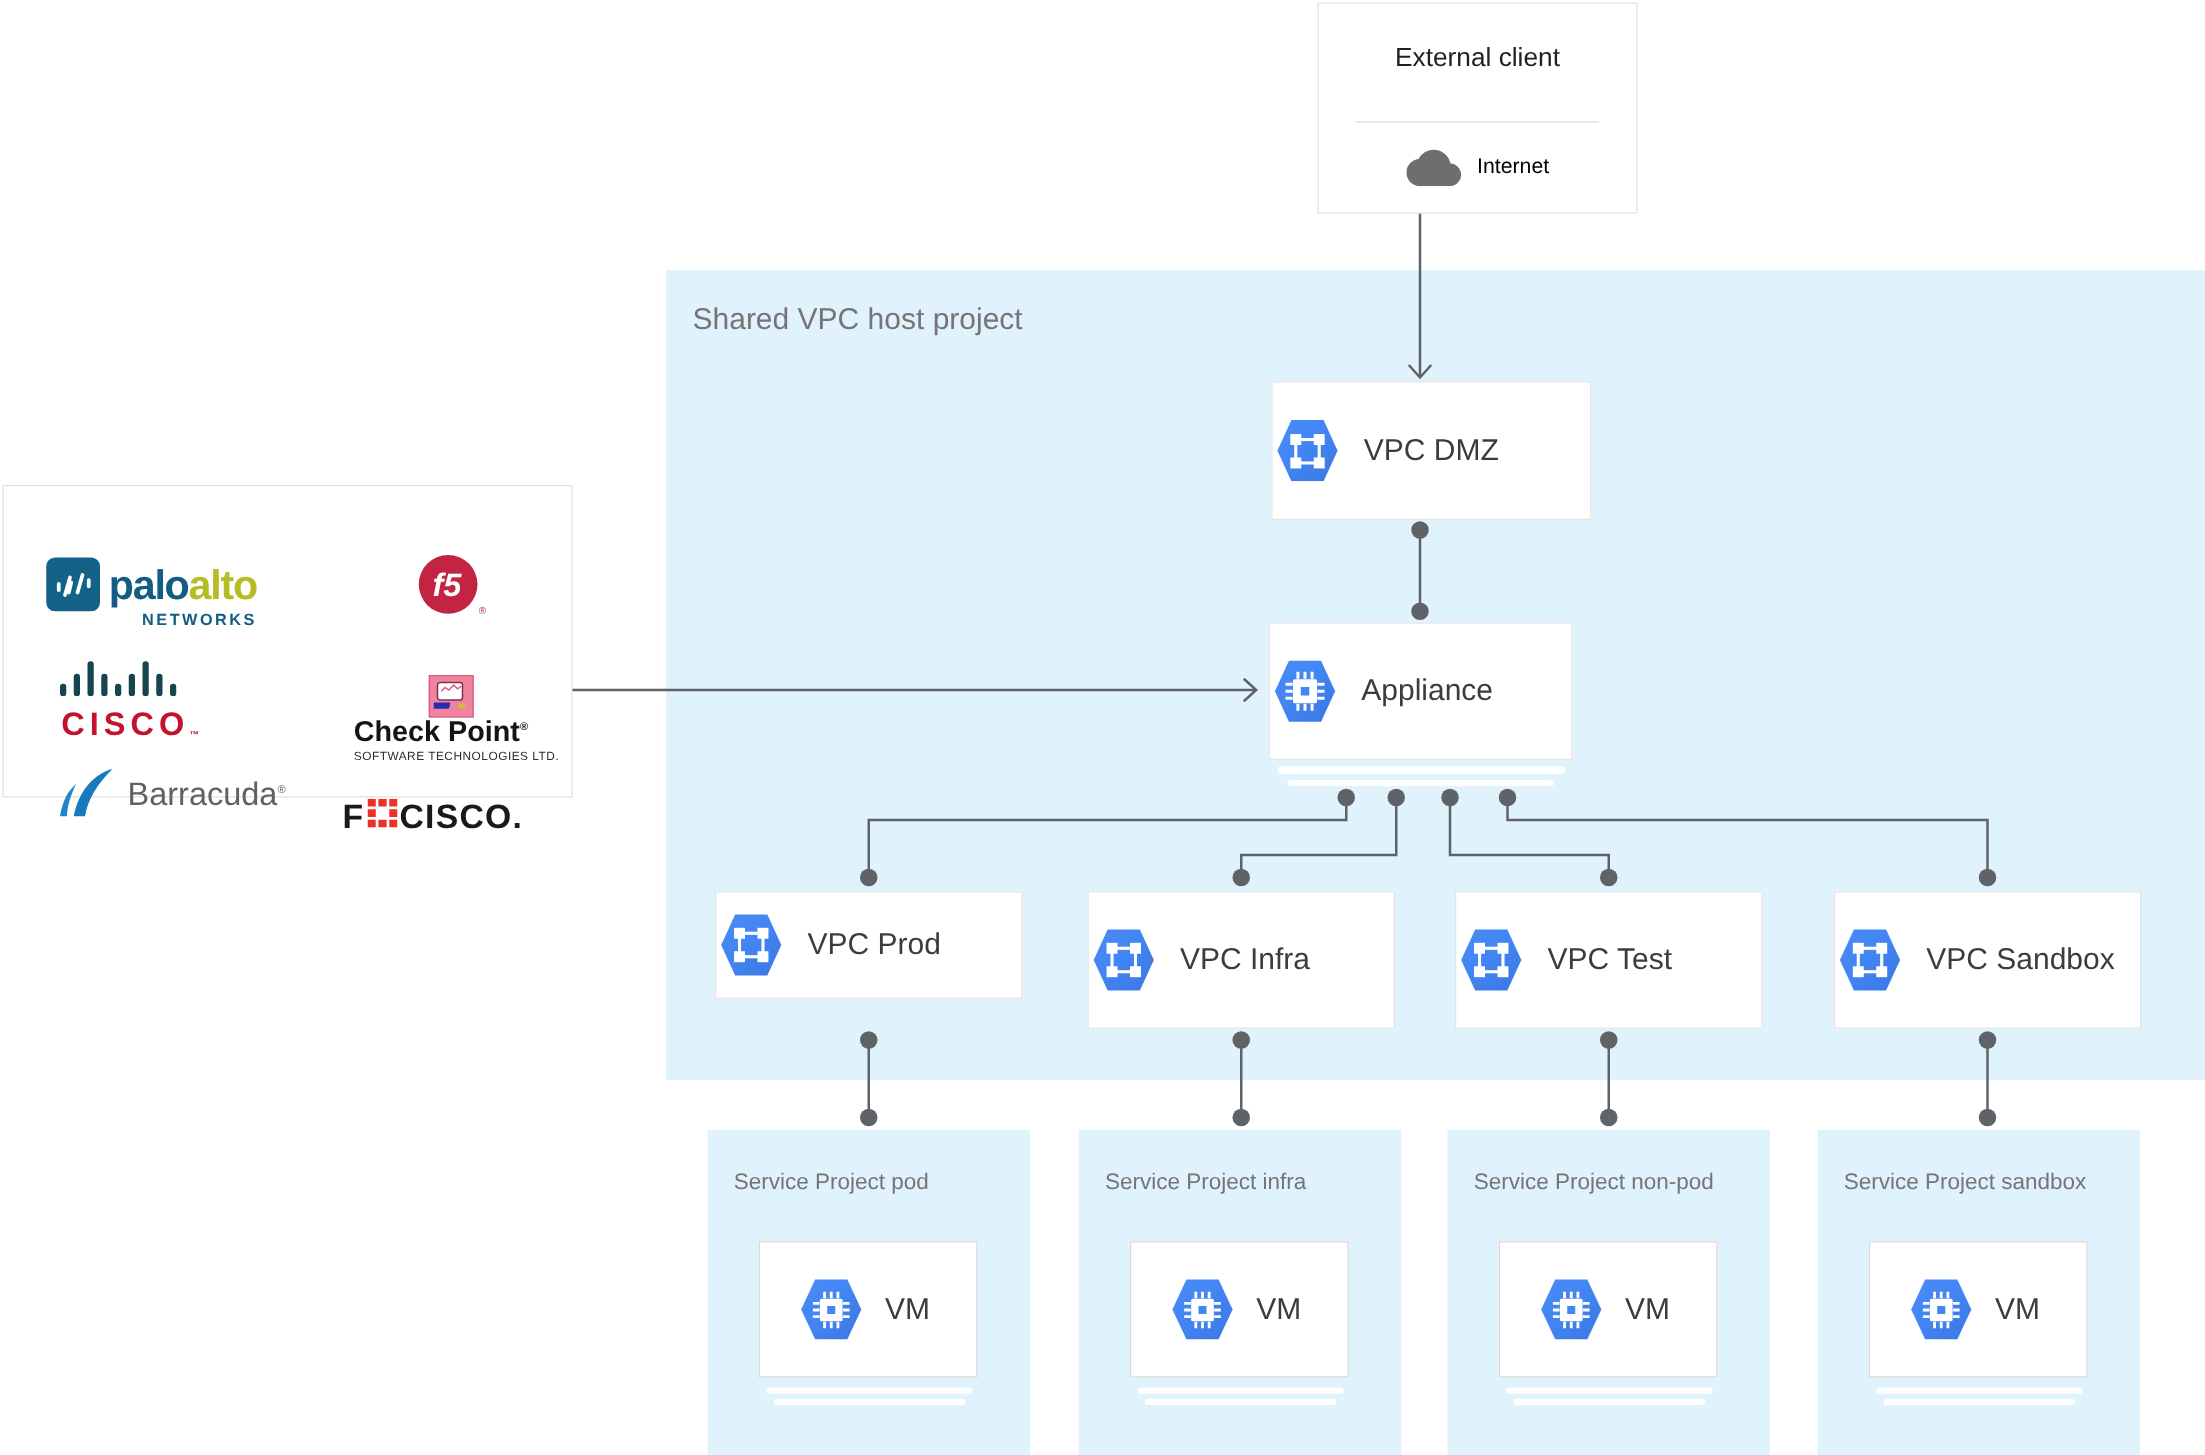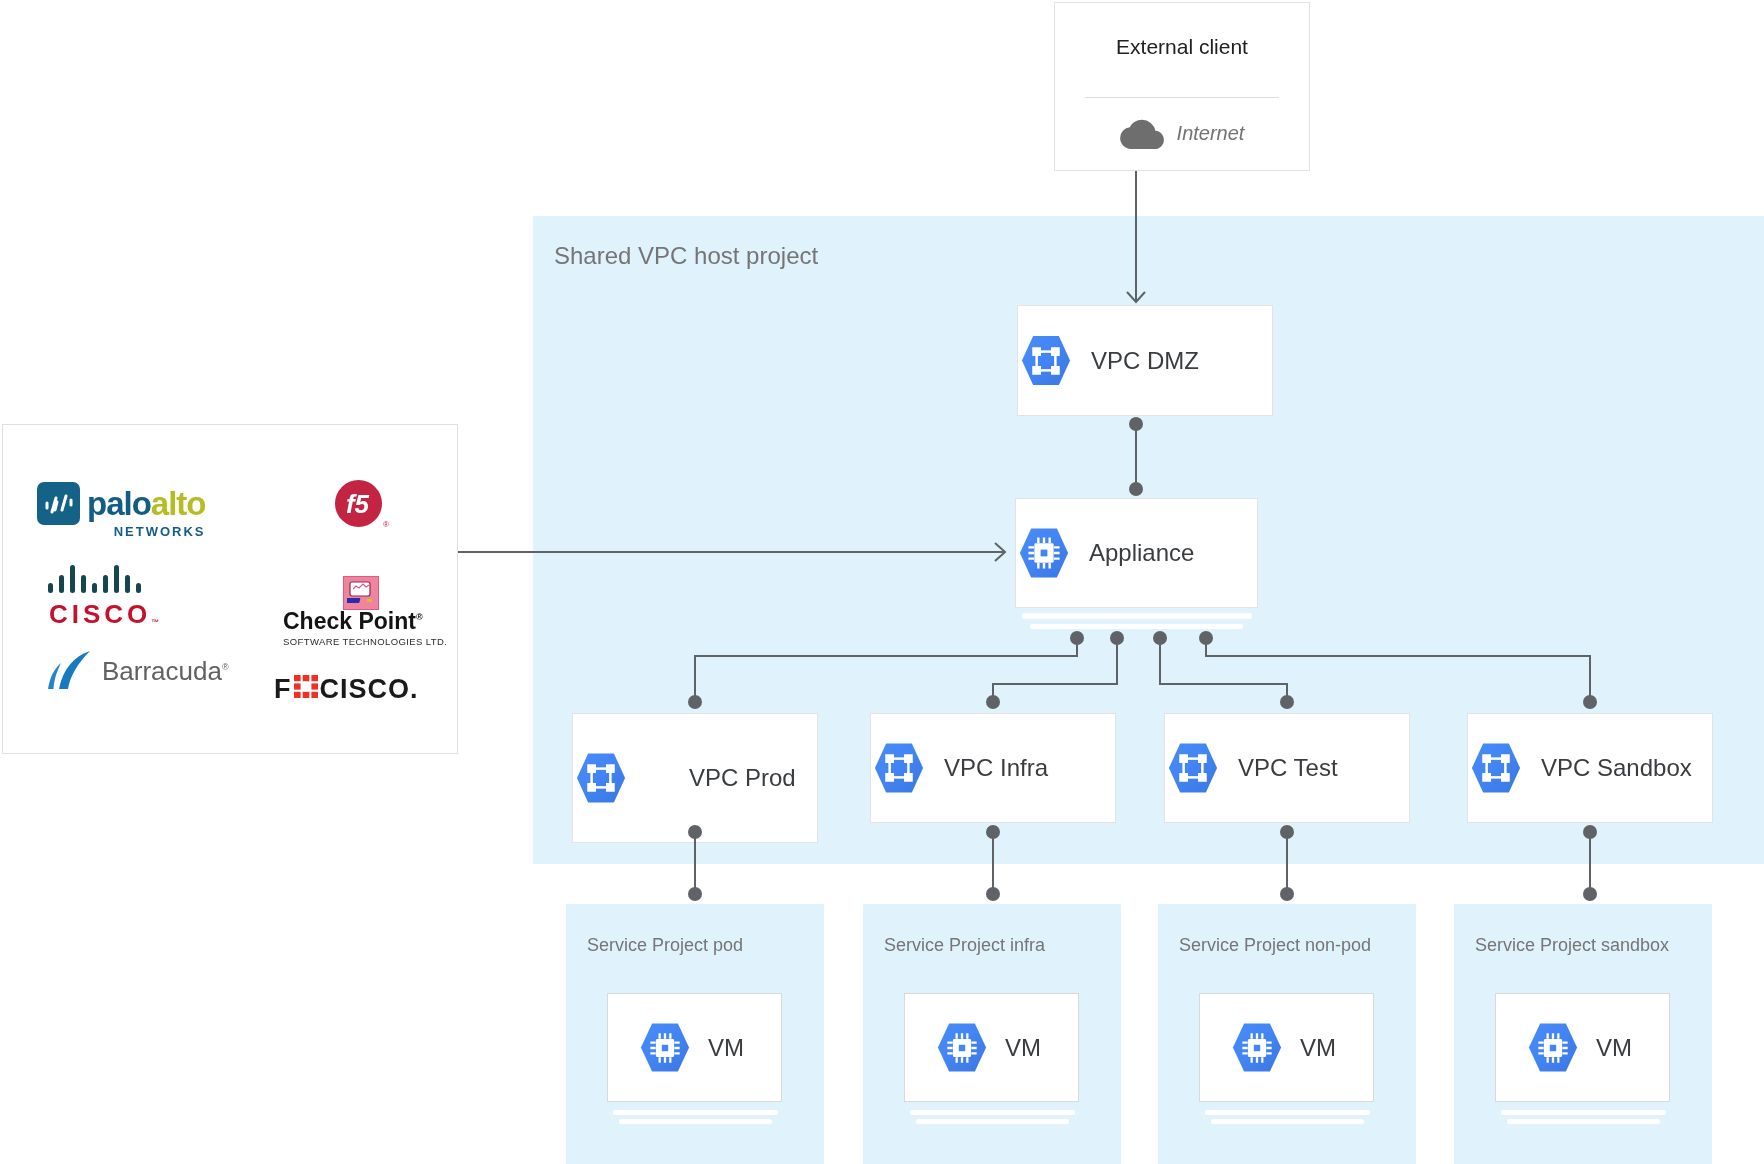--- a/index.html
+++ b/index.html
@@ -31,26 +31,26 @@
   
   #external-box{
     position:absolute;left:1034px;top:2px;width:256px;height:169px;
     background:#fff;border:1px solid #e2e2e2;box-sizing:border-box;margin-left:20px;
   }
   #external-title{position:absolute;left:0;right:0;top:32px;text-align:center;
     font-size:21px;color:#212121;}
   #external-divider{position:absolute;left:30px;right:30px;top:94px;height:1px;background:#dadce0;}
   #internet-row{position:absolute;left:0;right:0;top:108px;height:44px;
     display:flex;align-items:center;justify-content:center;gap:13px;}
-  #internet-label{font-size:20px;color:#737373;font-style:italic;}
+  #internet-label{font-size:17px;color:#000000;}
 
   
   #vendor-box{
-    position:absolute;left:2px;top:388px;width:456px;height:330px;
-    background:#fff;border:1px solid #e0e0e0;box-sizing:border-box;margin-top:36px;
+    position:absolute;left:2px;top:388px;width:456px;height:250px;
+    background:#fff;border:1px solid #e0e0e0;box-sizing:border-box;
   }
   .logo{position:absolute;display:flex;align-items:center;}
 
   
   #logo-paloalto{left:34px;top:57px;}
   .pa-icon{width:43px;height:43px;border-radius:7px;background:#156289;
     display:flex;align-items:center;justify-content:center;}
   .pa-text{font-size:33px;font-weight:bold;line-height:1;margin-left:7px;letter-spacing:-1px;}
   .pa-blue{color:#135d85;}
   .pa-green{color:#b5bd22;}
@@ -211,21 +211,21 @@
         <path d="M8 1v4M12 1v4M16 1v4M8 19v4M12 19v4M16 19v4M1 8h4M1 12h4M1 16h4M19 8h4M19 12h4M19 16h4"></path>
         <rect x="5.2" y="5.2" width="13.6" height="13.6" fill="#fff" stroke="none" rx="1"></rect>
         <rect x="9.6" y="9.6" width="4.8" height="4.8" fill="#4285f4" stroke="none"></rect>
       </svg>
     </div>
     <span class="node-label">Appliance</span>
   </div>
   <div class="stack-bar" style="left:1022px;top:613px;width:230px;height:6px;"></div>
   <div class="stack-bar" style="left:1030px;top:624px;width:213px;height:5px;"></div>
 
-  <div class="node-box" style="left:572px;top:713px;width:246px;height:130px;gap:43px;">
+  <div class="node-box" style="left:572px;top:713px;width:246px;height:86px;">
     <div class="hex">
       <svg width="30" height="30" viewBox="0 0 24 24">
         <rect x="4.5" y="4.5" width="15" height="15" fill="none" stroke="#fff" stroke-width="2"></rect>
         <rect x="1" y="1" width="7" height="7" fill="#fff"></rect>
           <rect x="16" y="1" width="7" height="7" fill="#fff"></rect>
         <rect x="1" y="16" width="7" height="7" fill="#fff"></rect>
           <rect x="16" y="16" width="7" height="7" fill="#fff"></rect>
       </svg>
     </div>
     <span class="node-label">VPC Prod</span>

